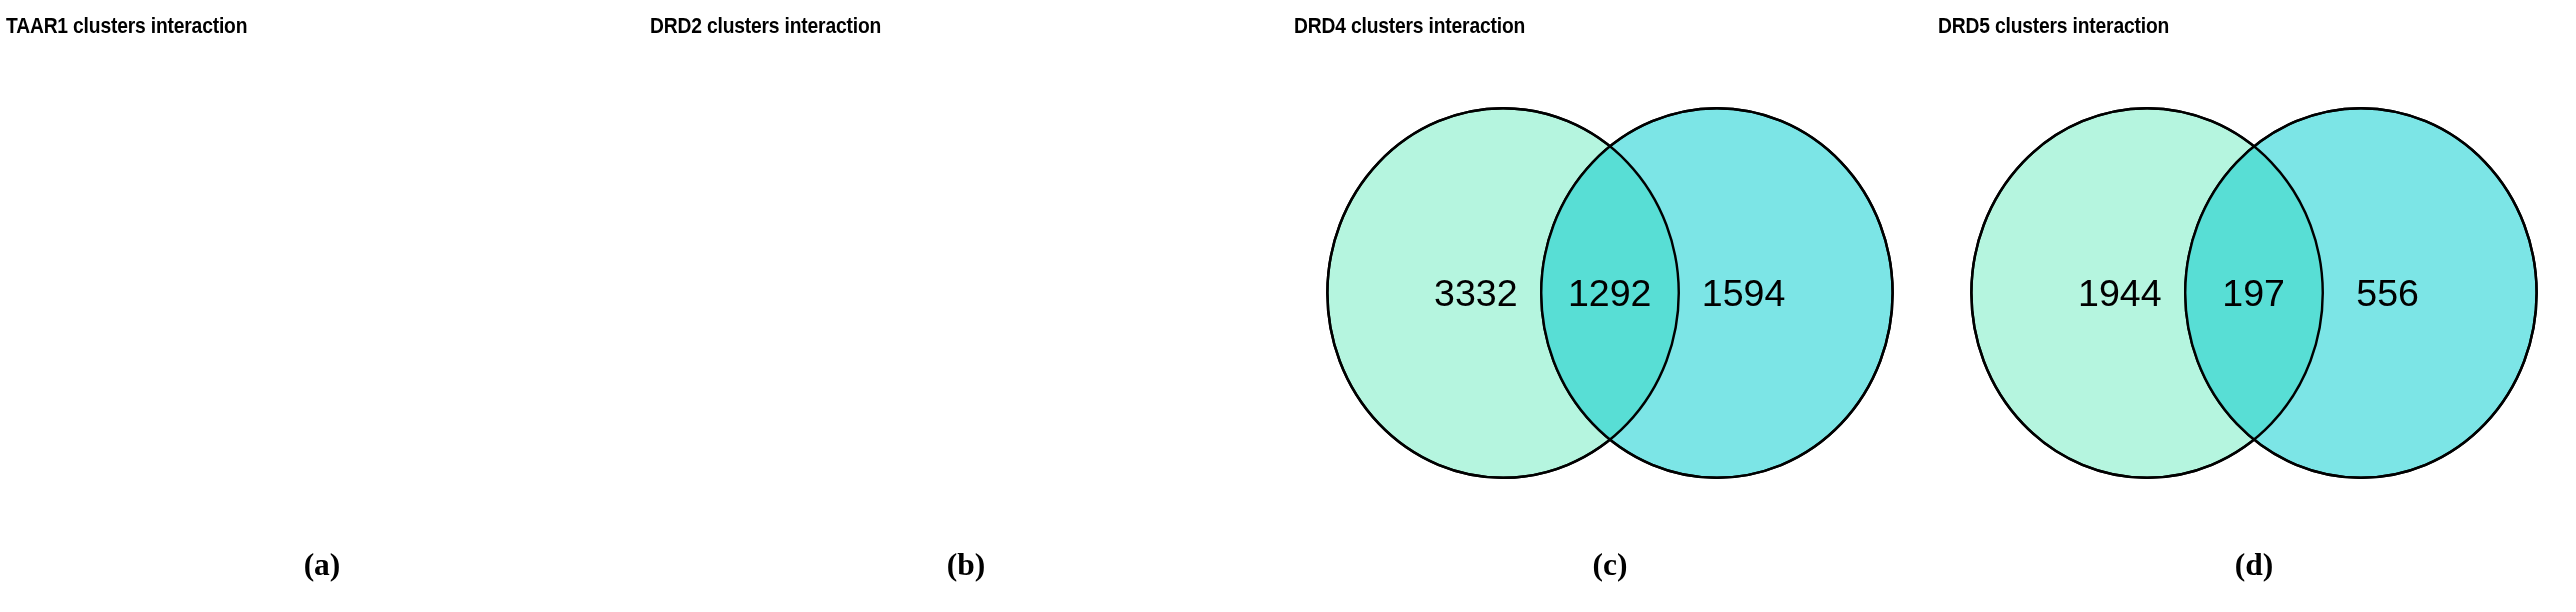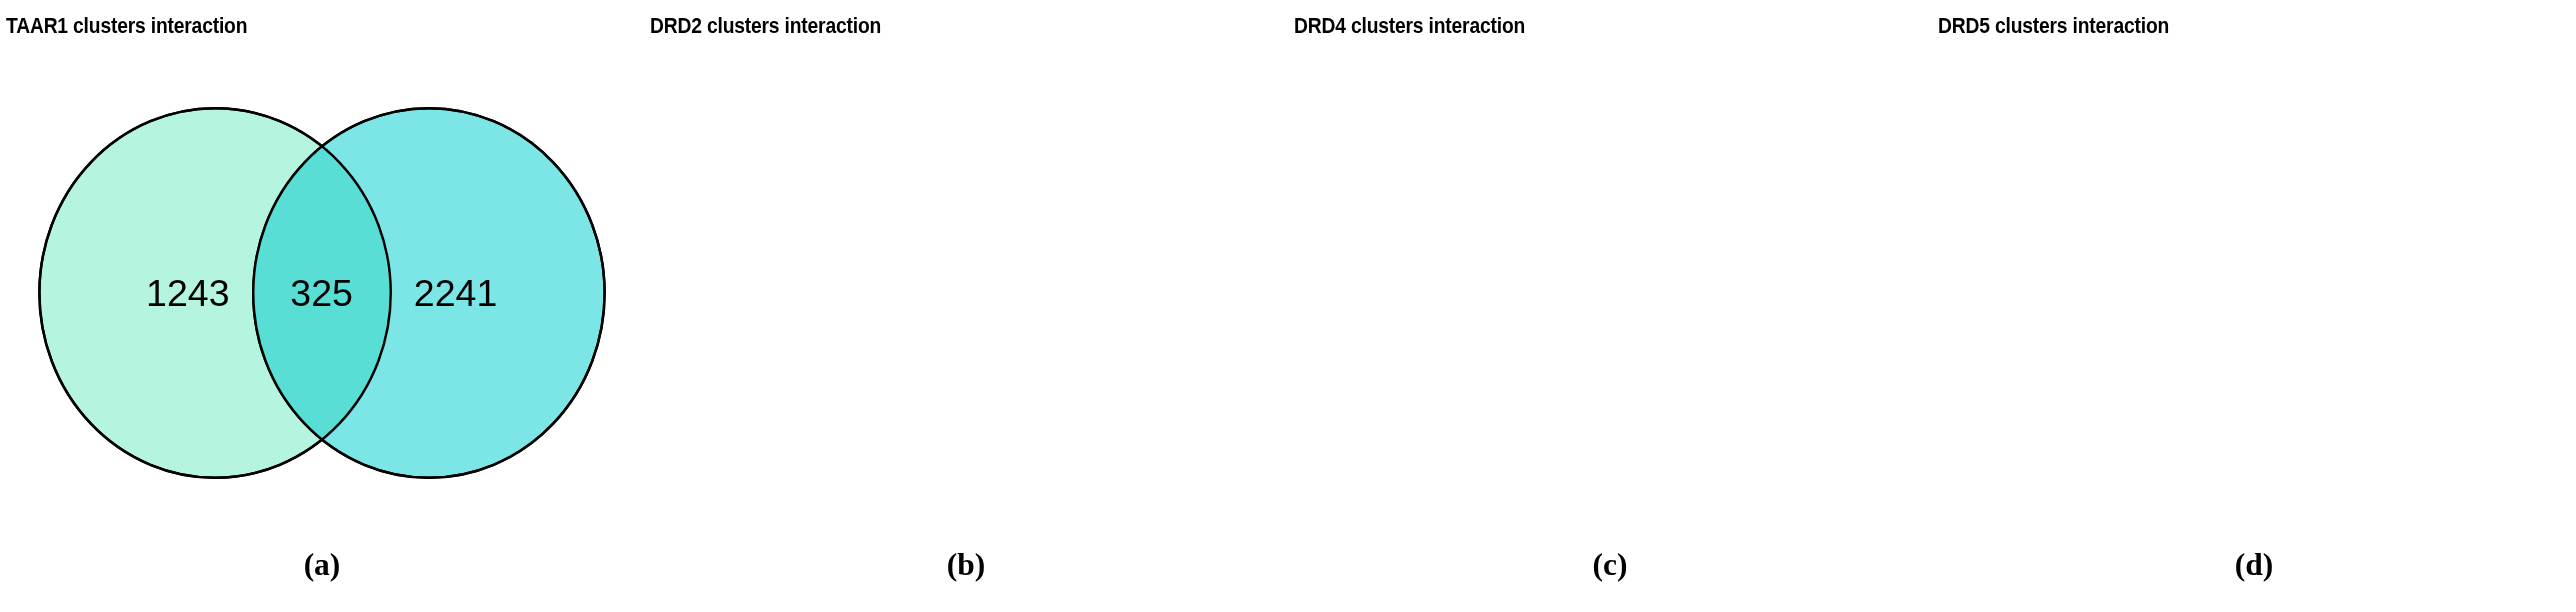--- a/index.html
+++ b/index.html
@@ -78,59 +78,78 @@
   }
   .cap-inner { display: inline-block; }
 </style>
 </head>
 <body>
 
 <div id="figure">
 
   <div class="panel">
     <div class="panel-title">TAAR1 clusters interaction</div>
-    <div class="venn-wrap">
-      <svg class="venn-svg" viewBox="0 0 1063 680" xmlns="http://www.w3.org/2000/svg">
-        <defs>
-          <clipPath id="clipA-left">
-              <ellipse cx="355" cy="340" rx="290" ry="305"></ellipse>
-            </clipPath>
-        </defs>
-        <ellipse cx="355" cy="340" rx="290" ry="305" fill="#b5f5df" stroke="#000000" stroke-width="4"></ellipse>
-        <ellipse cx="708" cy="340" rx="290" ry="305" fill="#7ce5e6" stroke="#000000" stroke-width="4"></ellipse>
-        <g clip-path="url(#clipA-left)">
-          <ellipse cx="708" cy="340" rx="290" ry="305" fill="#58ded5" stroke="none"></ellipse>
-        </g>
-        <ellipse cx="355" cy="340" rx="290" ry="305" fill="none" stroke="#000000" stroke-width="4"></ellipse>
-        <ellipse cx="708" cy="340" rx="290" ry="305" fill="none" stroke="#000000" stroke-width="4"></ellipse>
-        <text class="venn-label" x="310" y="345">1243</text>
-        <text class="venn-label" x="531" y="345">325</text>
-        <text class="venn-label" x="752" y="345">2241</text>
-      </svg>
-    </div>
     <div class="panel-caption">
       <span class="cap-inner">(a)</span>
     </div>
   </div>
 
   <div class="panel">
     <div class="panel-title">DRD2 clusters interaction</div>
     <div class="panel-caption">
       <span class="cap-inner">(b)</span>
     </div>
   </div>
 
   <div class="panel">
     <div class="panel-title">DRD4 clusters interaction</div>
+    <div class="venn-wrap">
+      <svg class="venn-svg" viewBox="0 0 1063 680" xmlns="http://www.w3.org/2000/svg">
+        <defs>
+          <clipPath id="clipC-left">
+              <ellipse cx="355" cy="340" rx="290" ry="305"></ellipse>
+            </clipPath>
+        </defs>
+        <ellipse cx="355" cy="340" rx="290" ry="305" fill="#b5f5df" stroke="#000000" stroke-width="4"></ellipse>
+        <ellipse cx="708" cy="340" rx="290" ry="305" fill="#7ce5e6" stroke="#000000" stroke-width="4"></ellipse>
+        <g clip-path="url(#clipC-left)">
+          <ellipse cx="708" cy="340" rx="290" ry="305" fill="#58ded5" stroke="none"></ellipse>
+        </g>
+        <ellipse cx="355" cy="340" rx="290" ry="305" fill="none" stroke="#000000" stroke-width="4"></ellipse>
+        <ellipse cx="708" cy="340" rx="290" ry="305" fill="none" stroke="#000000" stroke-width="4"></ellipse>
+        <text class="venn-label" x="310" y="345">3332</text>
+        <text class="venn-label" x="531" y="345">1292</text>
+        <text class="venn-label" x="752" y="345">1594</text>
+      </svg>
+    </div>
     <div class="panel-caption">
       <span class="cap-inner">(c)</span>
     </div>
   </div>
 
   <div class="panel">
     <div class="panel-title">DRD5 clusters interaction</div>
+    <div class="venn-wrap">
+      <svg class="venn-svg" viewBox="0 0 1063 680" xmlns="http://www.w3.org/2000/svg">
+        <defs>
+          <clipPath id="clipD-left">
+              <ellipse cx="355" cy="340" rx="290" ry="305"></ellipse>
+            </clipPath>
+        </defs>
+        <ellipse cx="355" cy="340" rx="290" ry="305" fill="#b5f5df" stroke="#000000" stroke-width="4"></ellipse>
+        <ellipse cx="708" cy="340" rx="290" ry="305" fill="#7ce5e6" stroke="#000000" stroke-width="4"></ellipse>
+        <g clip-path="url(#clipD-left)">
+          <ellipse cx="708" cy="340" rx="290" ry="305" fill="#58ded5" stroke="none"></ellipse>
+        </g>
+        <ellipse cx="355" cy="340" rx="290" ry="305" fill="none" stroke="#000000" stroke-width="4"></ellipse>
+        <ellipse cx="708" cy="340" rx="290" ry="305" fill="none" stroke="#000000" stroke-width="4"></ellipse>
+        <text class="venn-label" x="310" y="345">1944</text>
+        <text class="venn-label" x="531" y="345">197</text>
+        <text class="venn-label" x="752" y="345">556</text>
+      </svg>
+    </div>
     <div class="panel-caption">
       <span class="cap-inner">(d)</span>
     </div>
   </div>
 
 </div>
 
 
 </body></html>

